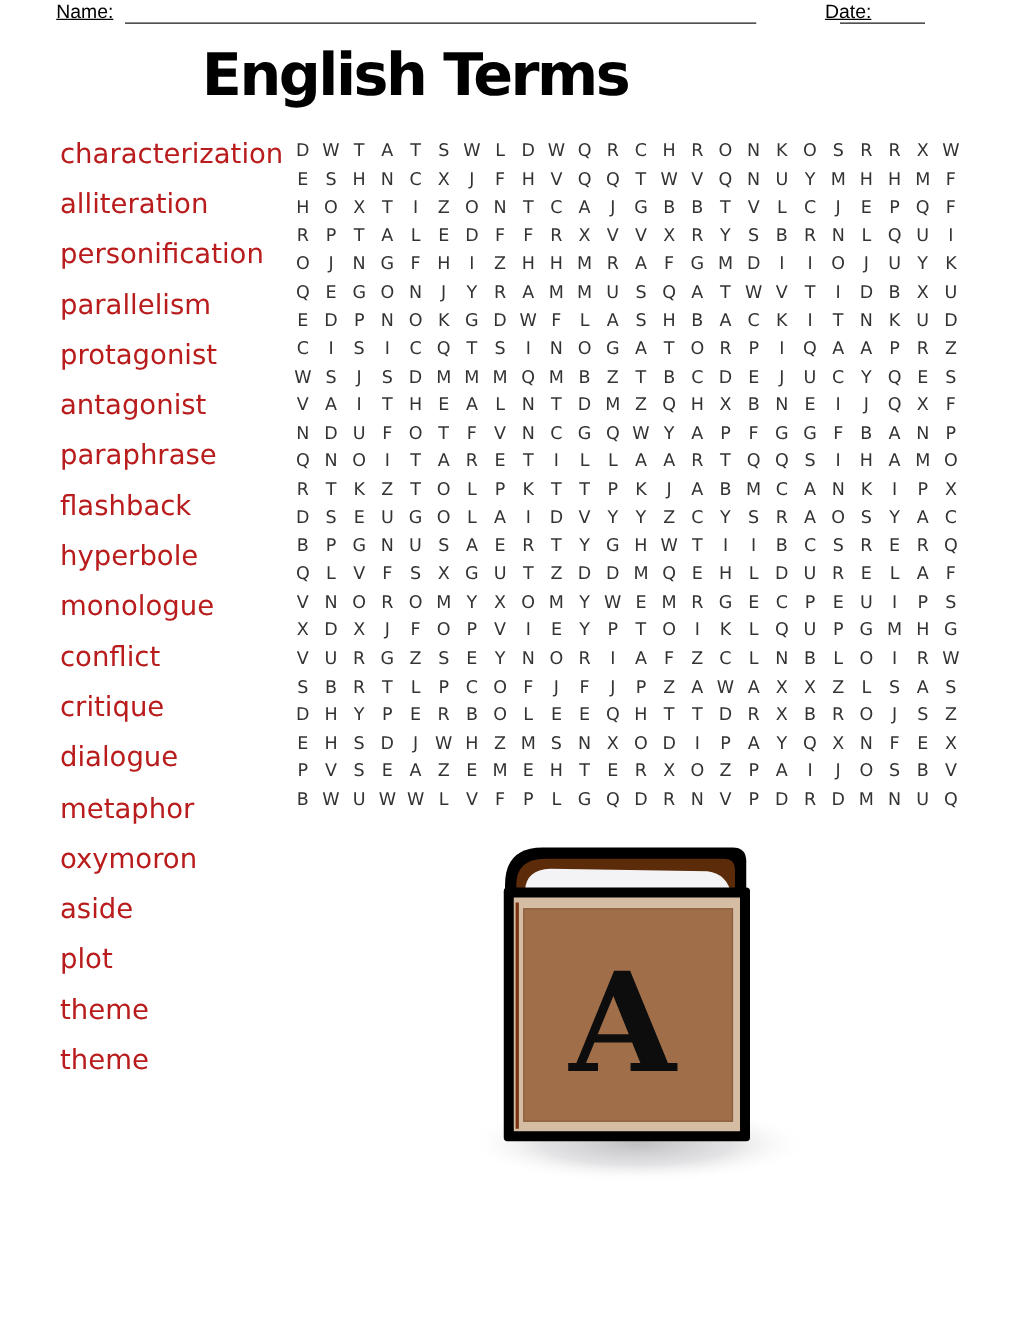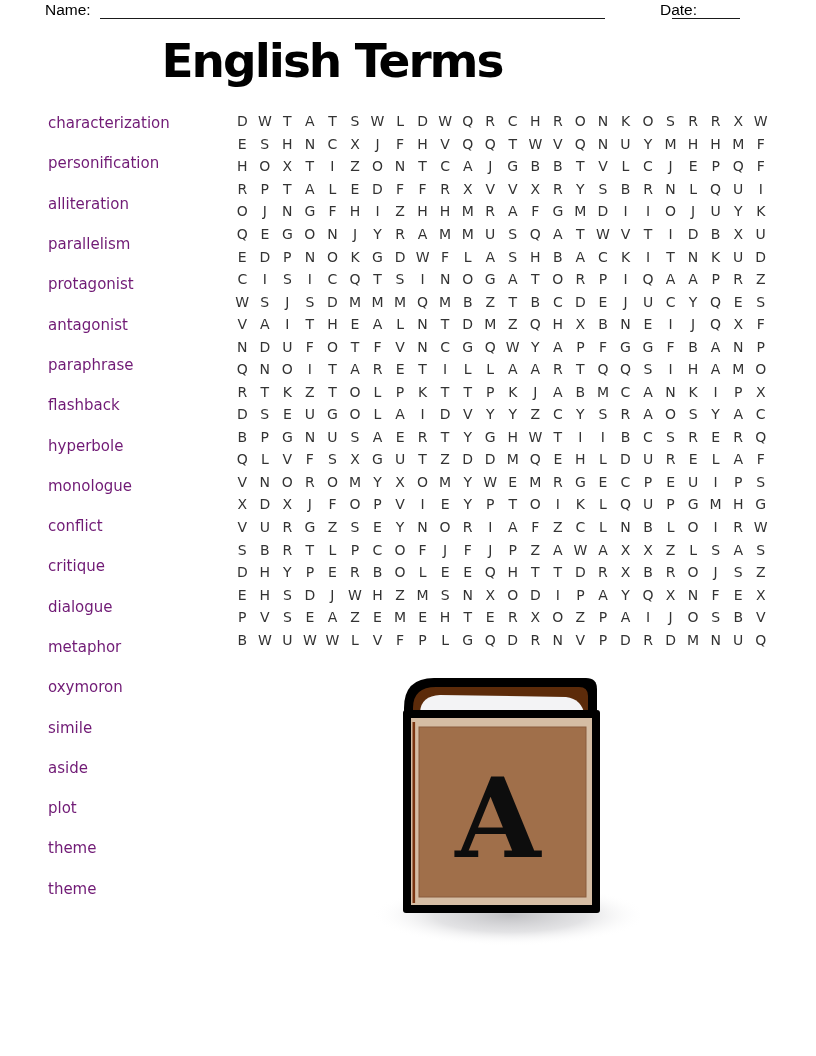--- a/index.html
+++ b/index.html
@@ -8,21 +8,21 @@
     position:relative;
     background:#ffffff;
     overflow:hidden;
     font-family:"DejaVu Sans", sans-serif;
     color:#000;
   }
   
   .hdr-label {
     position:absolute; top:1px;
     font-family:"Liberation Sans", sans-serif;
-    font-size:15.5px; color:#000;
+    font-size:15.5px; color:#000;text-decoration:underline;
   }
   .name-label { left:45px; }
   .date-label { left:660px; }
   .fill-line {
     position:absolute; top:0; height:18px;
     border-bottom:1.6px solid #1a1a1a;
   }
   .name-line { left:100px; width:505px; }
   .date-line { left:672px; width:68px; }
 
@@ -35,21 +35,21 @@
   }
 
   
   .word-list {
     position:absolute; left:48px; top:103px;
     margin:0; padding:0; list-style:none;
   }
   .word-list li {
     height:40.3px;
     display:flex; align-items:center;
-    font-size:15px; color:#701a75;
+    font-size:22px; color:#b91c1c;
   }
 
   
   .letter-grid {
     position:absolute; left:231px; top:110px;
     width:541px; height:541px;
     display:grid;
     grid-template-columns:repeat(24, 1fr);
     grid-template-rows:repeat(24, 1fr);
   }
@@ -66,35 +66,34 @@
 
 <div class="hdr-label name-label">Name:</div>
 <div class="fill-line name-line"></div>
 <div class="hdr-label date-label">Date:</div>
 <div class="fill-line date-line"></div>
 
 <div class="page-title">English Terms</div>
 
 <ul class="word-list">
     <li>characterization</li>
+    <li>alliteration</li>
     <li>personification</li>
-    <li>alliteration</li>
     <li>parallelism</li>
     <li>protagonist</li>
     <li>antagonist</li>
     <li>paraphrase</li>
     <li>flashback</li>
     <li>hyperbole</li>
     <li>monologue</li>
     <li>conflict</li>
     <li>critique</li>
     <li>dialogue</li>
     <li>metaphor</li>
     <li>oxymoron</li>
-    <li>simile</li>
     <li>aside</li>
     <li>plot</li>
     <li>theme</li>
     <li>theme</li>
   </ul>
 
 <div class="letter-grid">
     <span class="cell">D</span>
     <span class="cell">W</span>
     <span class="cell">T</span>

